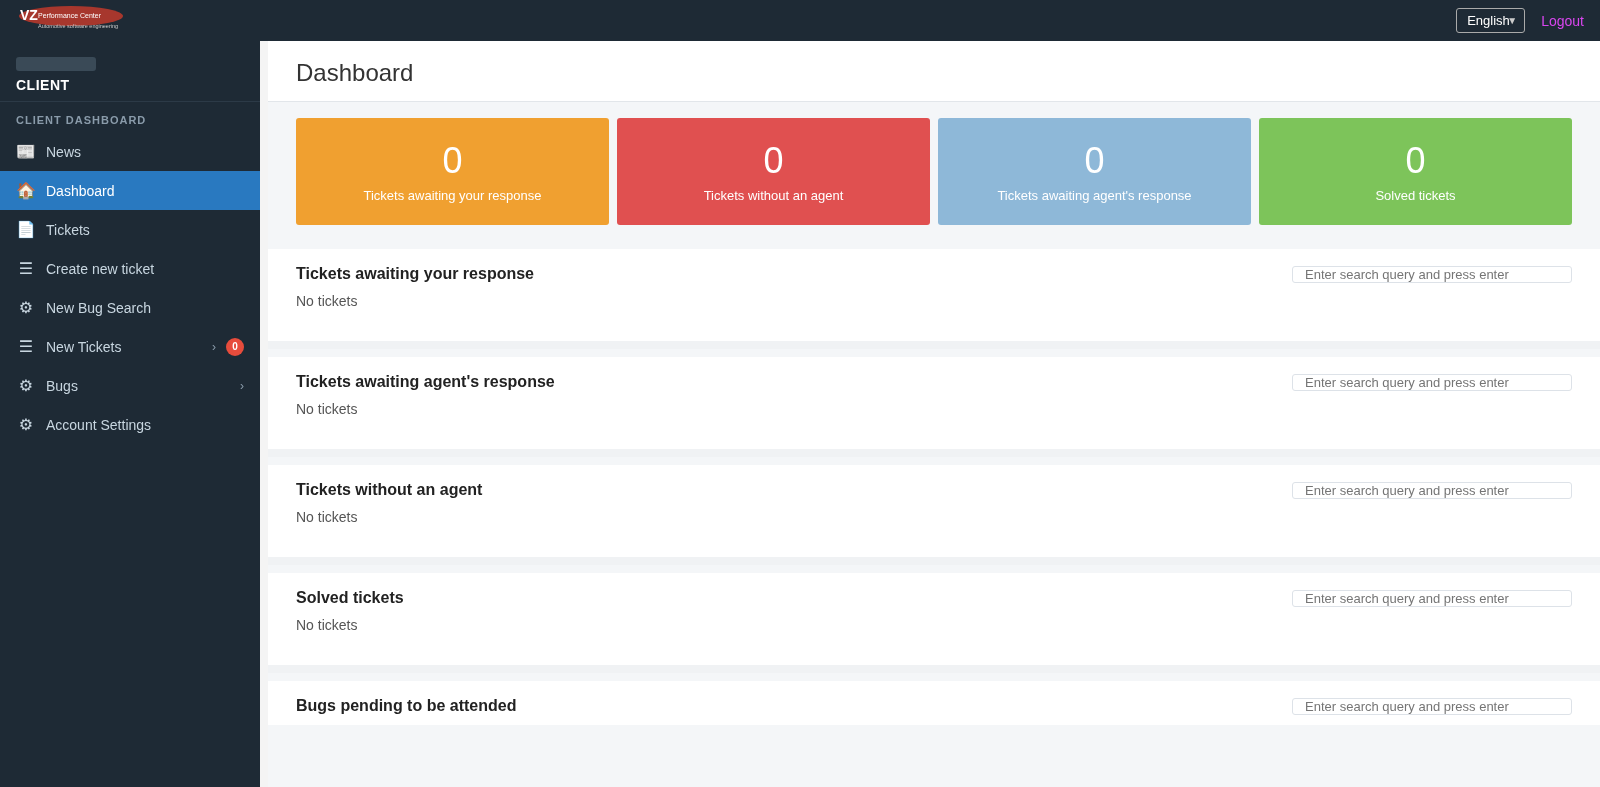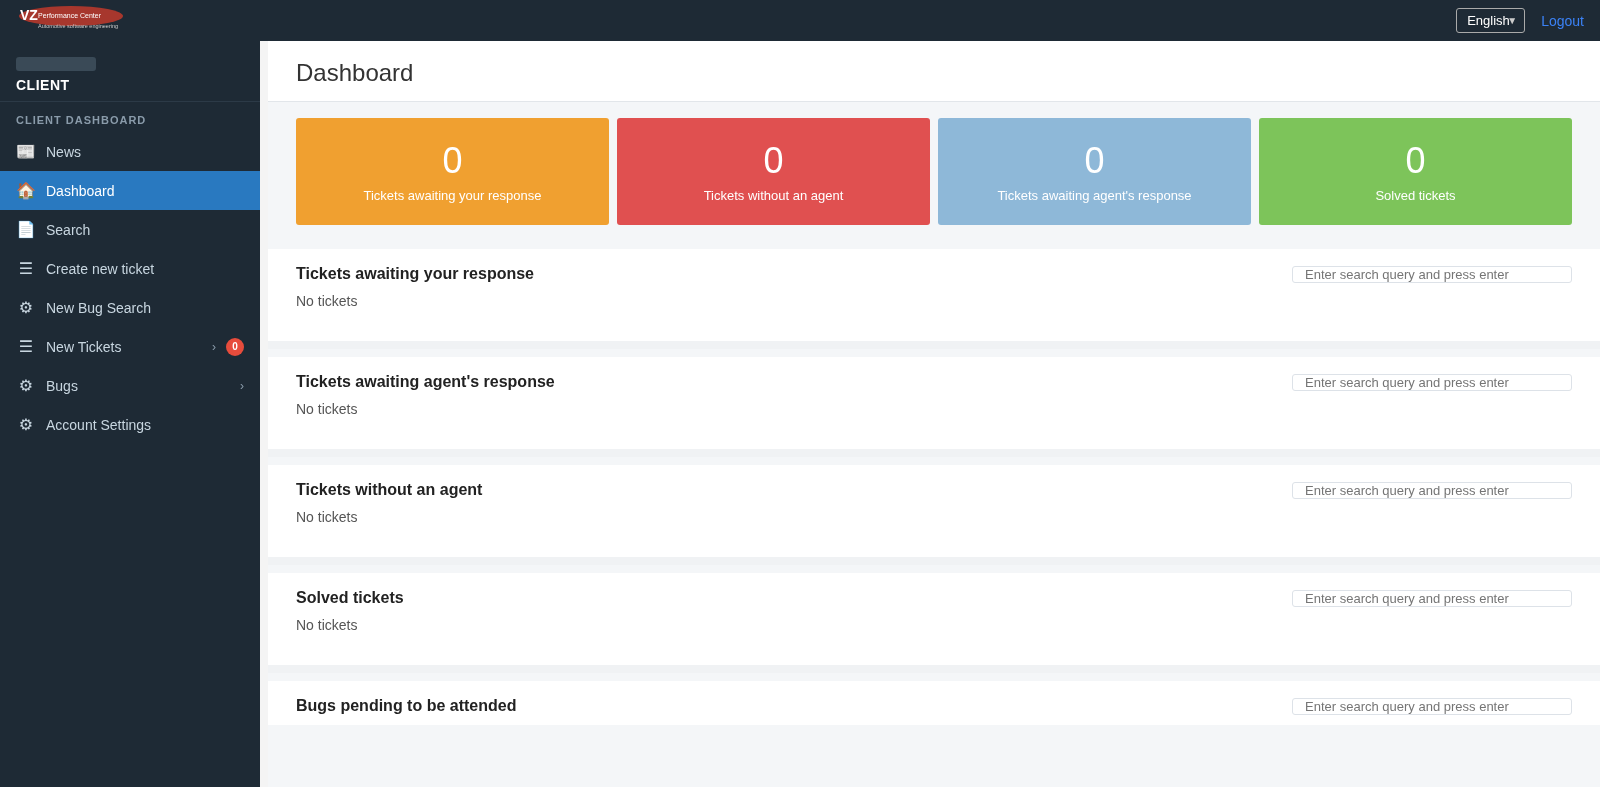--- a/index.html
+++ b/index.html
@@ -26,21 +26,21 @@
       padding: 4px 10px;
       border-radius: 3px;
       font-size: 13px;
       cursor: pointer;
       appearance: none;
       -webkit-appearance: none;
     }
     .lang-wrapper { position: relative; display: flex; align-items: center; }
     .lang-arrow { color: #ccc; font-size: 10px; position: absolute; right: 8px; pointer-events: none; }
     .logout-btn {
-      color: #3b82f6; font-size: 14px; background: none; border: none; cursor: pointer; font-weight: 500;
+      color: #d946ef; font-size: 14px; background: none; border: none; cursor: pointer; font-weight: 500;
     }
 
     
     .layout { display: flex; flex: 1; overflow: hidden; gap: 8px; }
 
     
     .sidebar {
       width: 260px;
       background: #1e2a35;
       flex-shrink: 0;
@@ -195,21 +195,21 @@
     <div class="sidebar-item">
       <span class="item-icon">📰</span>
       <span class="item-label">News</span>
     </div>
     <div class="sidebar-item active">
       <span class="item-icon">🏠</span>
       <span class="item-label">Dashboard</span>
     </div>
     <div class="sidebar-item">
       <span class="item-icon">📄</span>
-      <span class="item-label">Search</span>
+      <span class="item-label">Tickets</span>
     </div>
     <div class="sidebar-item">
       <span class="item-icon">☰</span>
       <span class="item-label">Create new ticket</span>
     </div>
     <div class="sidebar-item">
       <span class="item-icon">⚙</span>
       <span class="item-label">New Bug Search</span>
     </div>
     <div class="sidebar-item">

